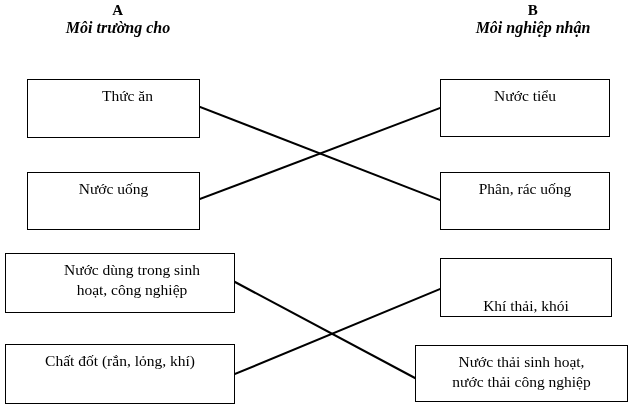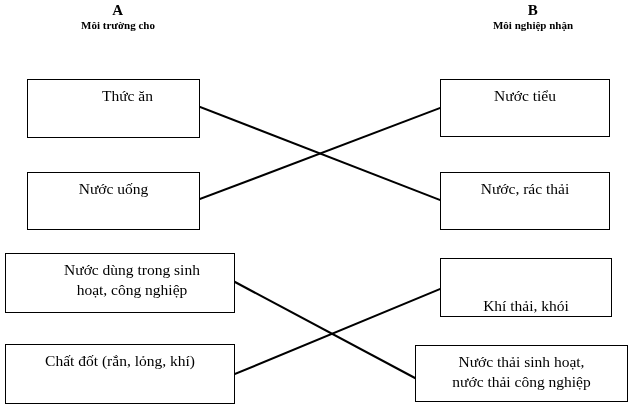--- a/index.html
+++ b/index.html
@@ -25,22 +25,23 @@
     font-weight: bold;
     line-height: 1.15;
   }
   .header .letter {
     display: block;
     font-size: 15px;
     letter-spacing: 0.5px;
   }
   .header .caption {
     display: block;
-    font-size: 11px;
+    font-size: 16px;
     white-space: nowrap;
+    font-style: italic;
   }
   #header-a {
     left: 18px;
     top: 2px;
     width: 200px;
   }
   #header-b {
     left: 433px;
     top: 2px;
     width: 200px;
@@ -114,21 +115,21 @@
 
   <div class="node-box" style="left:5px; top:344px; width:230px; height:60px;">
     <span class="node-label">Chất đốt (rắn, lỏng, khí)</span>
   </div>
 
   <div class="node-box" style="left:440px; top:79px; width:170px; height:58px;">
     <span class="node-label">Nước tiểu</span>
   </div>
 
   <div class="node-box" style="left:440px; top:172px; width:170px; height:58px;">
-    <span class="node-label">Nước, rác thải</span>
+    <span class="node-label">Phân, rác uống</span>
   </div>
 
   <div class="node-box" style="left:440px; top:258px; width:172px; height:59px;align-items:flex-end;">
     <span class="node-label">Khí thải, khói</span>
   </div>
 
   <div class="node-box" style="left:415px; top:345px; width:213px; height:57px;">
     <span class="node-label">Nước thải sinh hoạt,
 nước thải công nghiệp</span>
   </div>

